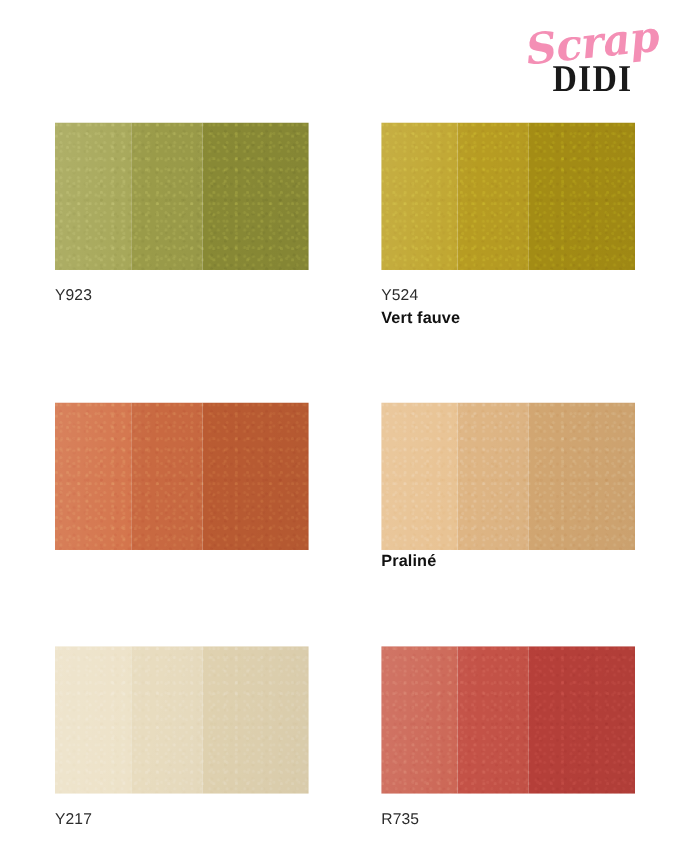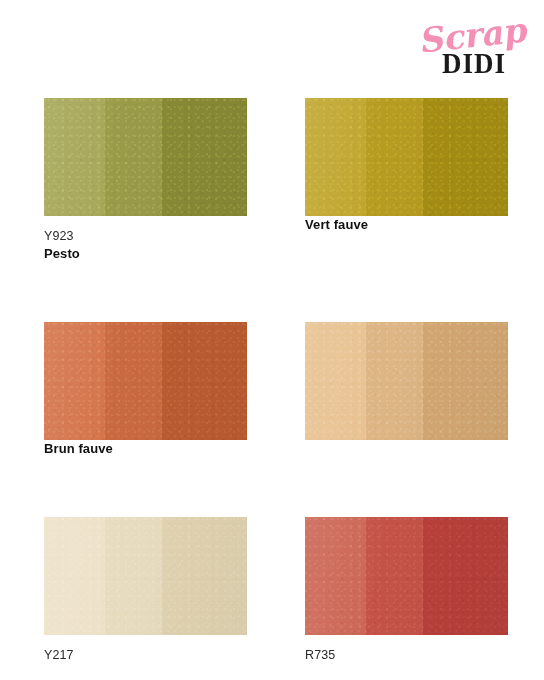--- a/index.html
+++ b/index.html
@@ -133,53 +133,53 @@
 
   <div class="swatch-cell">
     <div class="swatch">
       <div class="band band-a" style="background: rgb(166, 167, 88);"></div>
       <div class="band band-b" style="background: rgb(154, 155, 73);"></div>
       <div class="band band-c" style="background: rgb(138, 139, 54);"></div>
       <div class="grain"></div>
       <div class="sheen"></div>
     </div>
     <div class="label-code">Y923</div>
-    <div class="label-name">Pesto</div>
   </div>
 
   <div class="swatch-cell">
     <div class="swatch">
       <div class="band band-a" style="background: rgb(192, 166, 47);"></div>
       <div class="band band-b" style="background: rgb(183, 156, 34);"></div>
       <div class="band band-c" style="background: rgb(166, 142, 21);"></div>
       <div class="grain"></div>
       <div class="sheen"></div>
     </div>
+    <div class="label-code">Y524</div>
     <div class="label-name">Vert fauve</div>
   </div>
 
   <div class="swatch-cell">
     <div class="swatch">
       <div class="band band-a" style="background: rgb(212, 116, 75);"></div>
       <div class="band band-b" style="background: rgb(201, 105, 65);"></div>
       <div class="band band-c" style="background: rgb(188, 92, 51);"></div>
       <div class="grain"></div>
       <div class="sheen"></div>
     </div>
-    <div class="label-name">Brun fauve</div>
   </div>
 
   <div class="swatch-cell">
     <div class="swatch">
       <div class="band band-a" style="background: rgb(232, 194, 146);"></div>
       <div class="band band-b" style="background: rgb(222, 181, 132);"></div>
       <div class="band band-c" style="background: rgb(212, 168, 115);"></div>
       <div class="grain"></div>
       <div class="sheen"></div>
     </div>
+    <div class="label-name">Praliné</div>
   </div>
 
   <div class="swatch-cell">
     <div class="swatch">
       <div class="band band-a" style="background: rgb(237, 226, 200);"></div>
       <div class="band band-b" style="background: rgb(232, 220, 191);"></div>
       <div class="band band-c" style="background: rgb(226, 212, 178);"></div>
       <div class="grain"></div>
       <div class="sheen"></div>
     </div>

